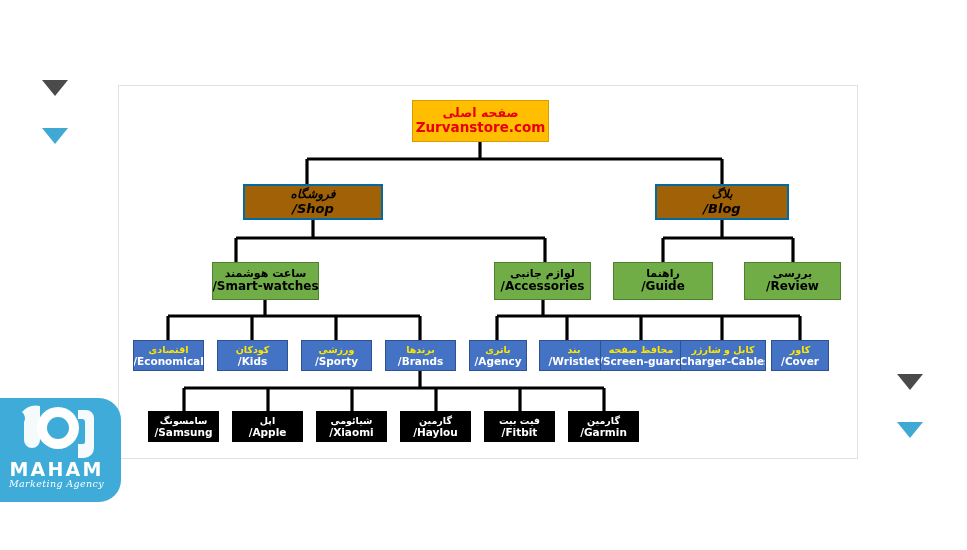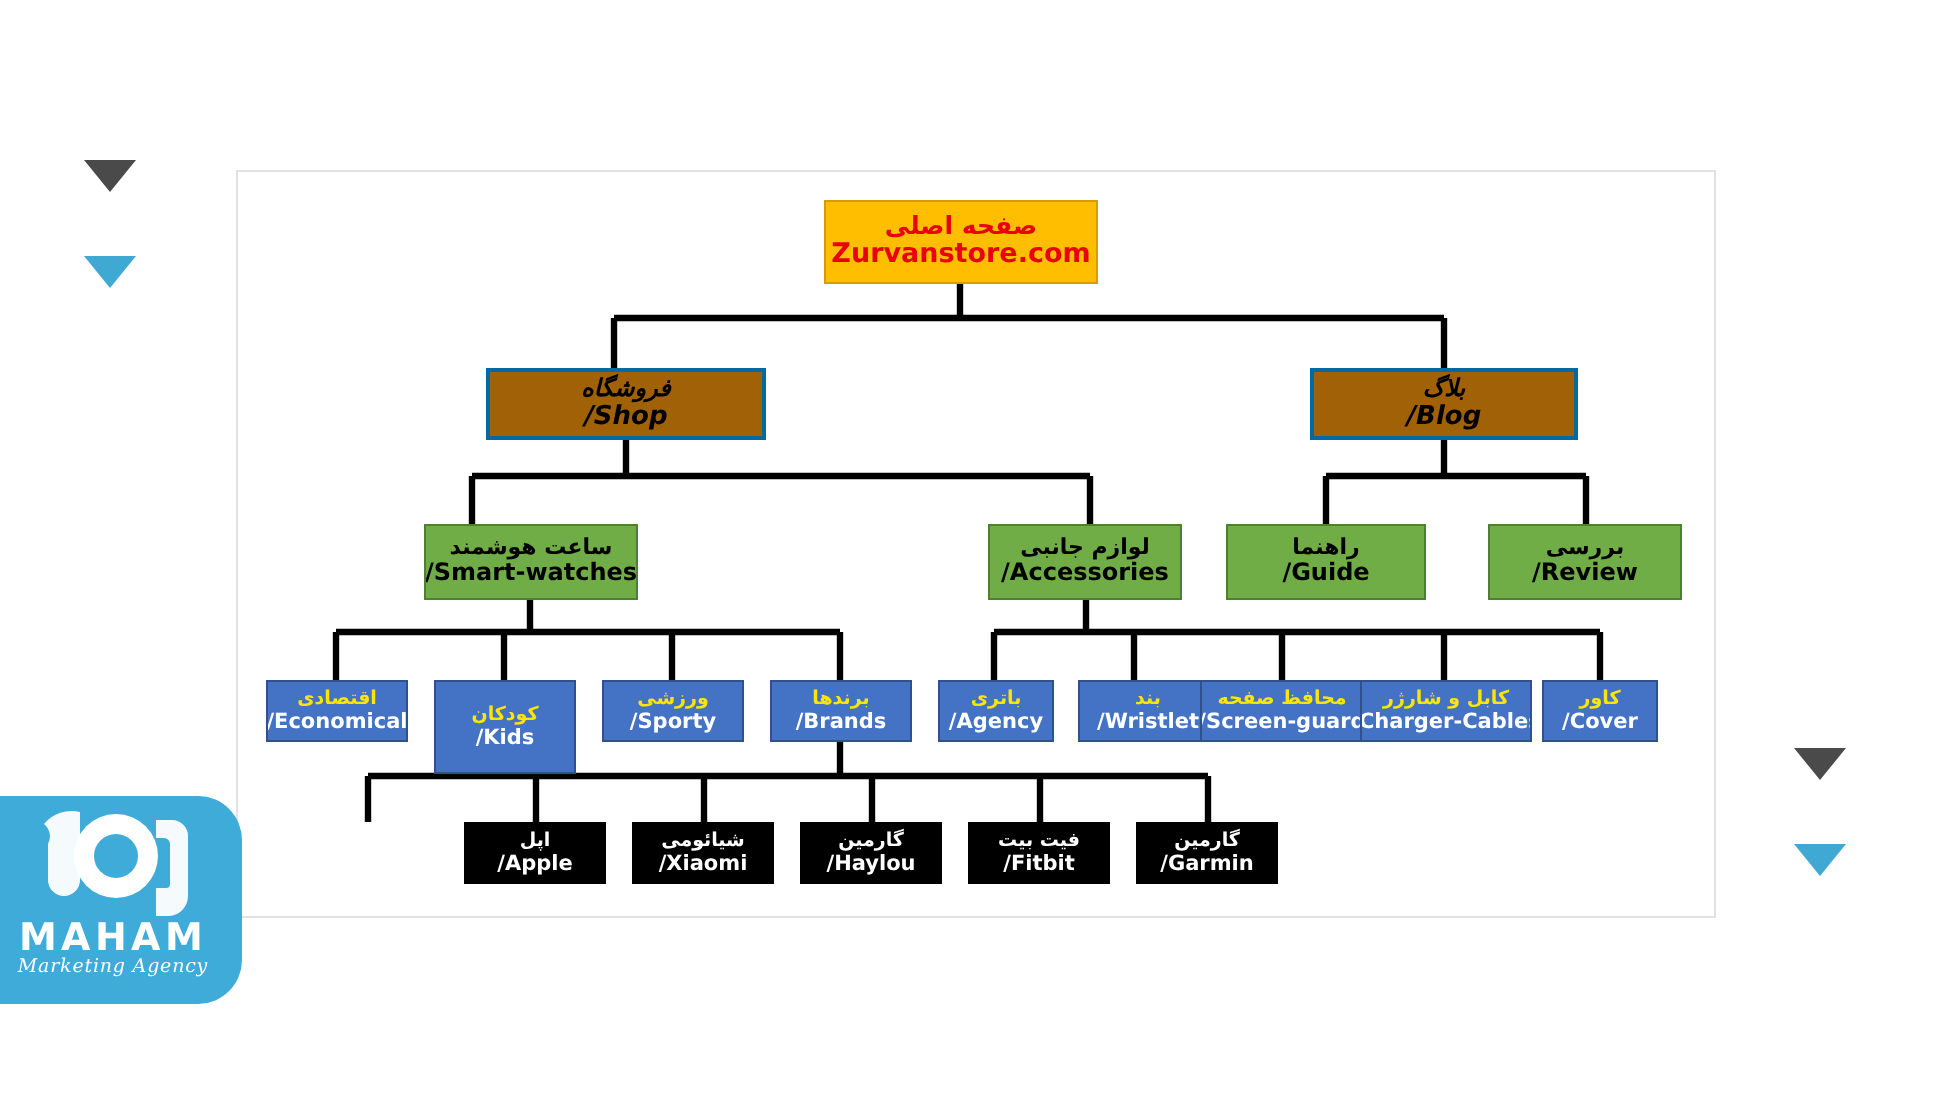--- a/index.html
+++ b/index.html
@@ -230,21 +230,21 @@
   </div>
   <div class="node n-green" style="left:744px; top:262px; width:97px; height:38px;">
     <span class="fa">بررسی</span>
     <span class="en">/Review</span>
   </div>
 
   <div class="node n-blue" style="left:133px; top:340px; width:71px; height:31px;">
     <span class="fa">اقتصادی</span>
     <span class="en">/Economical</span>
   </div>
-  <div class="node n-blue" style="left:217px; top:340px; width:71px; height:47px;">
+  <div class="node n-blue" style="left:217px; top:340px; width:71px; height:31px;">
     <span class="fa">کودکان</span>
     <span class="en">/Kids</span>
   </div>
   <div class="node n-blue" style="left:301px; top:340px; width:71px; height:31px;">
     <span class="fa">ورزشی</span>
     <span class="en">/Sporty</span>
   </div>
   <div class="node n-blue" style="left:385px; top:340px; width:71px; height:31px;">
     <span class="fa">برندها</span>
     <span class="en">/Brands</span>
@@ -264,20 +264,24 @@
   </div>
   <div class="node n-blue" style="left:680px; top:340px; width:86px; height:31px;">
     <span class="fa">کابل و شارژر</span>
     <span class="en">/Charger-Cables</span>
   </div>
   <div class="node n-blue" style="left:771px; top:340px; width:58px; height:31px;">
     <span class="fa">کاور</span>
     <span class="en">/Cover</span>
   </div>
 
+  <div class="node n-black" style="left:148px; top:411px; width:71px; height:31px;">
+    <span class="fa">سامسونگ</span>
+    <span class="en">/Samsung</span>
+  </div>
   <div class="node n-black" style="left:232px; top:411px; width:71px; height:31px;">
     <span class="fa">اپل</span>
     <span class="en">/Apple</span>
   </div>
   <div class="node n-black" style="left:316px; top:411px; width:71px; height:31px;">
     <span class="fa">شیائومی</span>
     <span class="en">/Xiaomi</span>
   </div>
   <div class="node n-black" style="left:400px; top:411px; width:71px; height:31px;">
     <span class="fa">گارمین</span>

